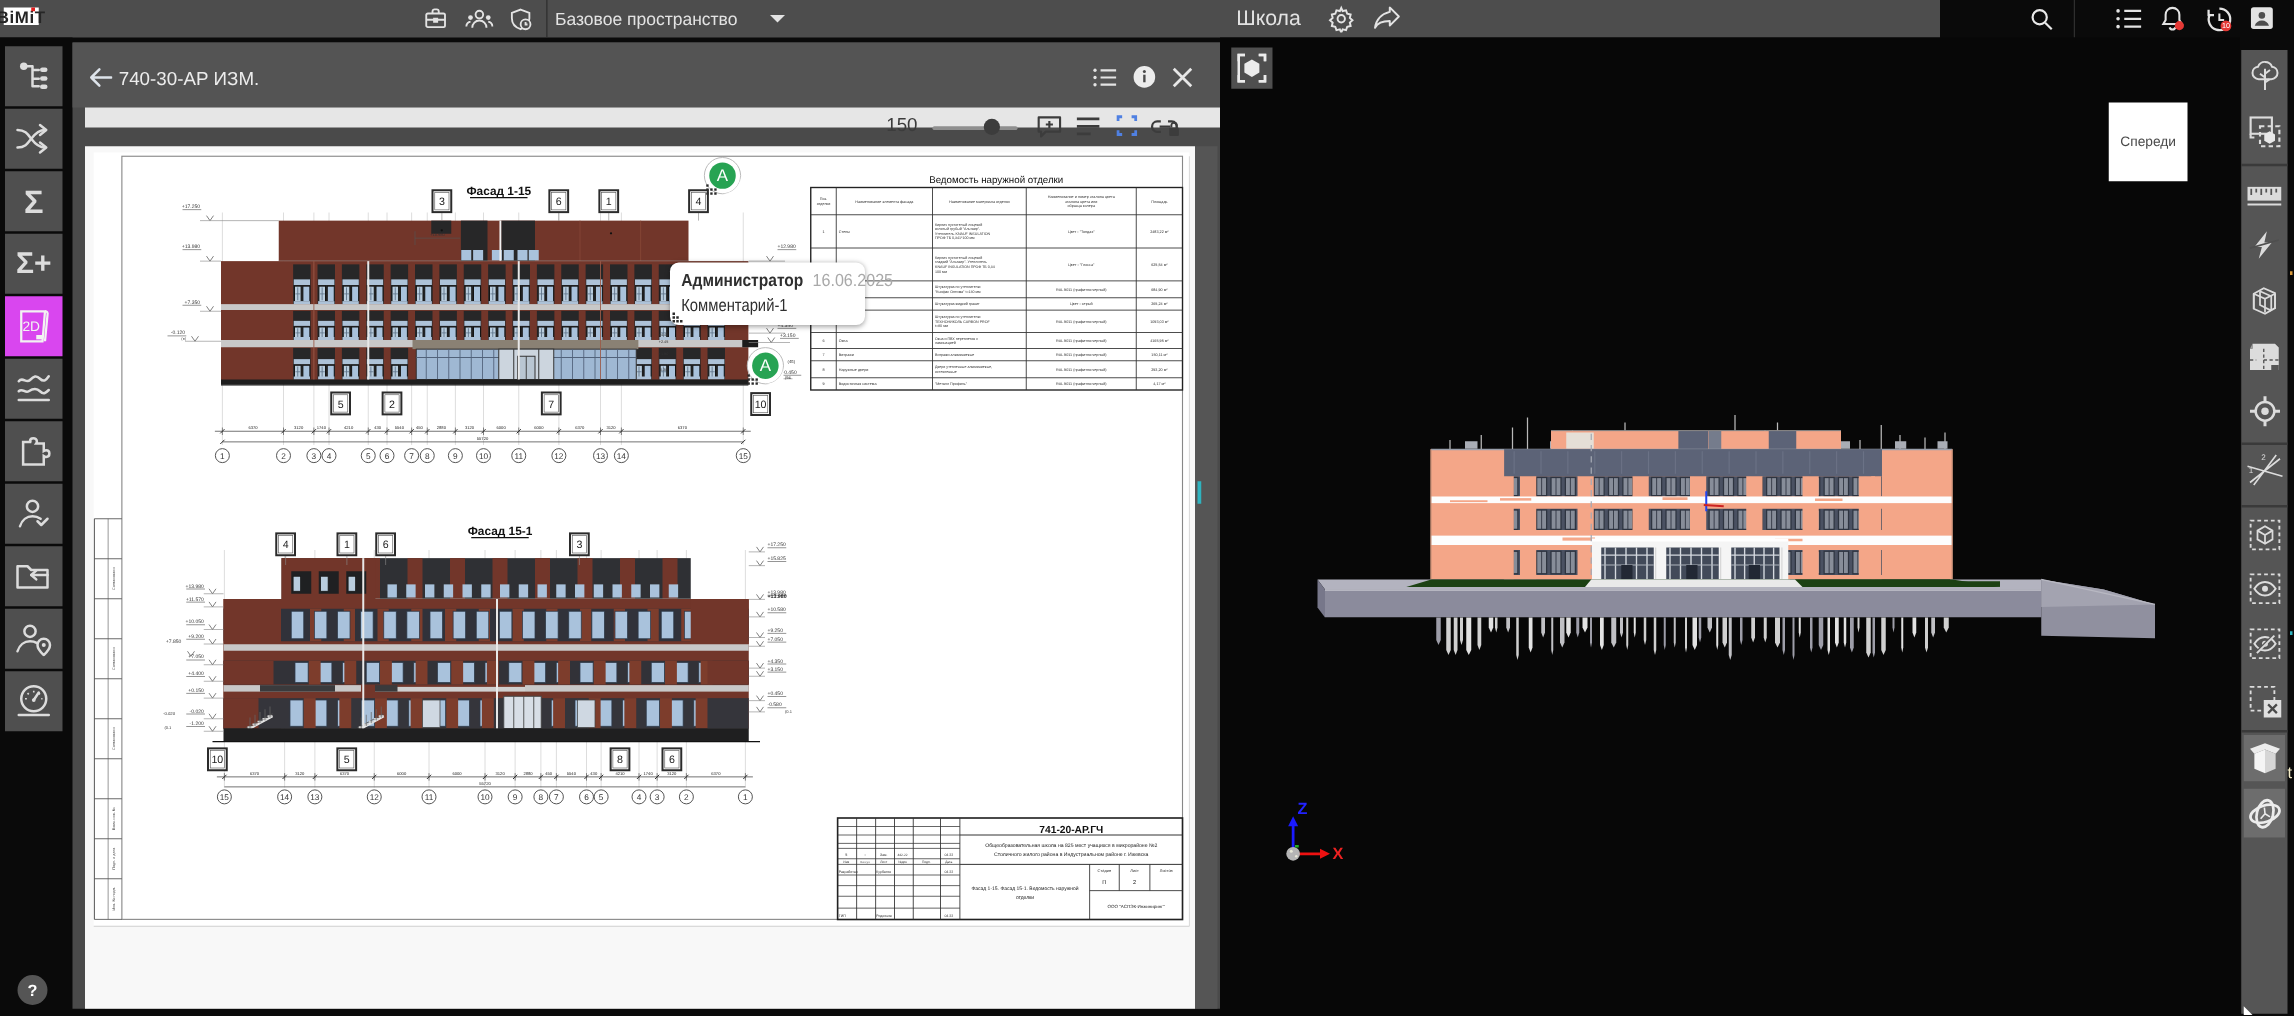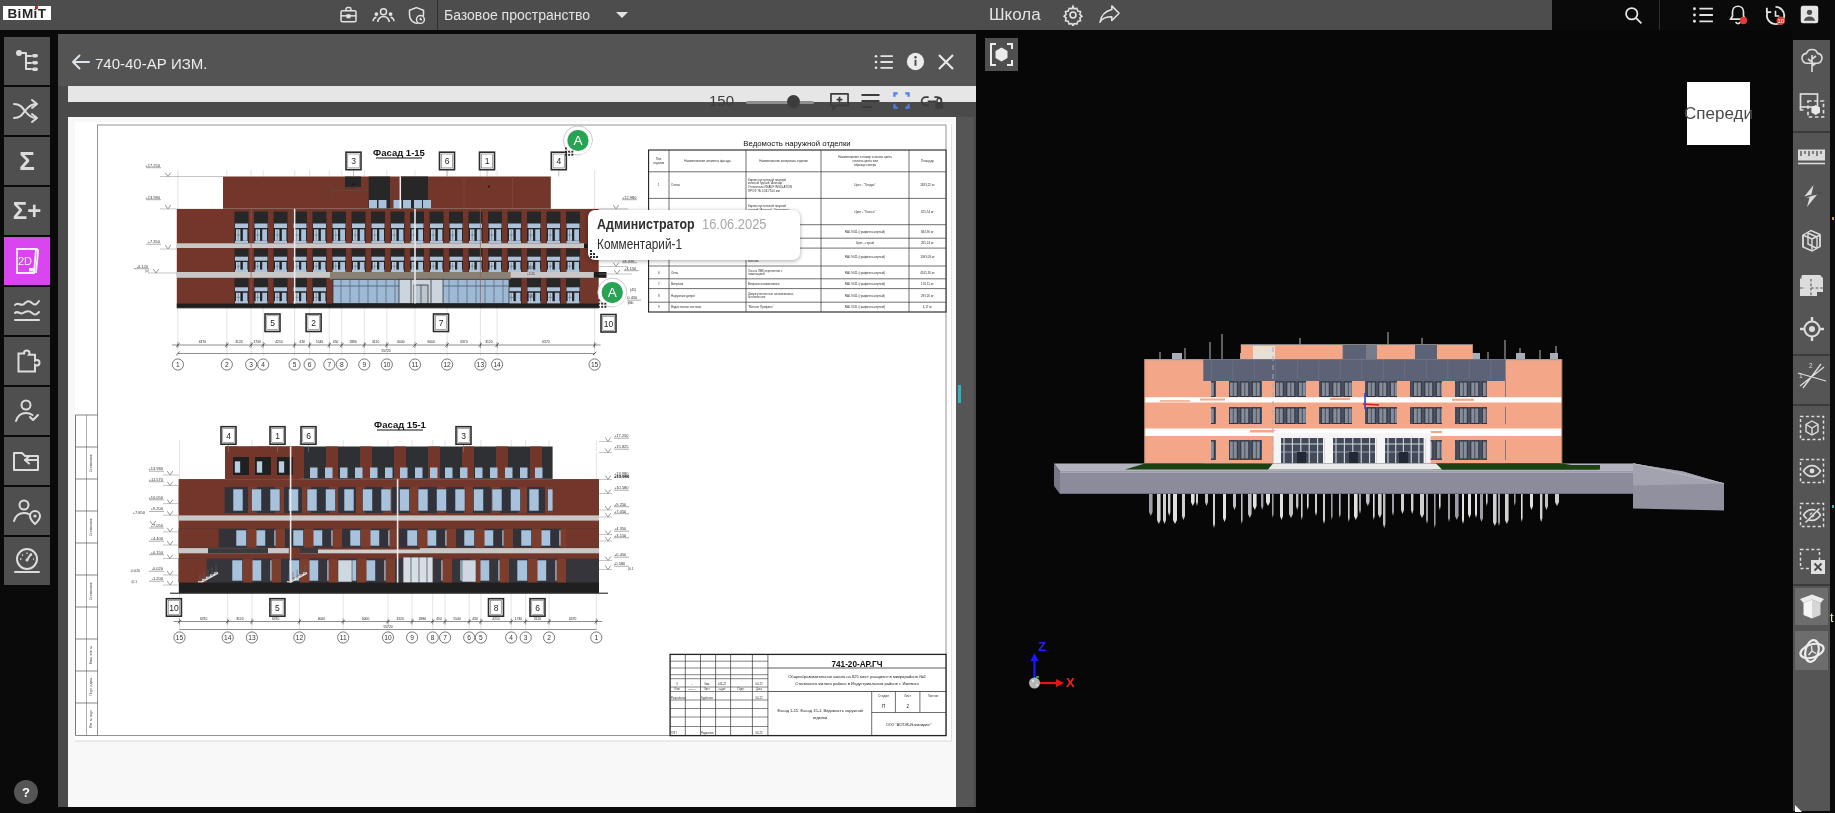--- a/index.html
+++ b/index.html
@@ -1,35 +1,35 @@
 <!DOCTYPE html>
 <html><head><meta charset="utf-8">
 <style>
 *{margin:0;padding:0;box-sizing:border-box}
 html,body{width:1835px;height:813px;background:#0a0a0a;font-family:"Liberation Sans",sans-serif;overflow:hidden}
 #topbar{position:absolute;left:0;top:0;width:1552px;height:30px;background:#4d4d4d}
-#logo{position:absolute;left:3px;top:6px;z-index:20;width:48px;height:14px;background:#fff;display:flex;align-items:center;justify-content:center;font-weight:bold;font-size:13.5px;color:#262626;letter-spacing:0.5px}
+#logo{position:absolute;left:3px;top:6px;z-index:20;width:28px;height:14px;background:#fff;display:flex;align-items:center;justify-content:center;font-weight:bold;font-size:13.5px;color:#262626;letter-spacing:0.5px}
 .tbtxt{position:absolute;color:#e3e3e3;font-size:14px}
 .icon{position:absolute}
 #leftbar{position:absolute;left:0;top:30px;width:58px;height:783px;background:#0a0a0a}
 .lbtn{position:absolute;left:4px;width:46px;height:48px;background:#4f4f4f;display:flex;align-items:center;justify-content:center}
 .lbtn.sel{background:#d946ef}
 #panel2d{position:absolute;left:58px;top:34px;width:918px;height:773px;background:#4a4a4a}
 #p2dhead{position:absolute;left:0;top:0;width:918px;height:52px;background:#545454;color:#ececec}
 #p2dtool{position:absolute;left:10px;top:52px;width:908px;height:16px;background:#e6e6e6}
 #p2dcontent{position:absolute;left:10px;top:83px;width:888px;height:690px;background:#f8f8f8;overflow:hidden}
 #p2dscroll{position:absolute;left:898px;top:83px;width:18px;height:690px;background:#555}
 #p2dthumb{position:absolute;left:2px;top:268px;width:3px;height:18px;background:#2fb3bf}
 #panel3d{position:absolute;left:976px;top:30px;width:816px;height:783px;background:#070707}
 #rightbar{position:absolute;left:1793px;top:40px;width:37px;height:771px;background:#555}
 .sep{position:absolute;left:0;width:37px;height:2px;background:#3a3a3a}
-#vcube{position:absolute;left:1687px;top:82px;width:63px;height:63px;background:#fff;display:flex;align-items:center;justify-content:center;font-size:17px;color:#4a4a4a}
+#vcube{position:absolute;left:1687px;top:82px;width:63px;height:63px;background:#fff;display:flex;align-items:center;justify-content:center;font-size:11px;color:#4a4a4a}
 #focusbtn{position:absolute;left:985px;top:38px;width:33px;height:33px;background:#4f4f4f;display:flex;align-items:center;justify-content:center}
 #helpbtn{position:absolute;left:14px;top:780px;width:24px;height:24px;border-radius:50%;background:#555;color:#fff;display:flex;align-items:center;justify-content:center;font-size:13px;font-weight:bold}
-#popup{position:absolute;left:588px;top:210px;width:212px;height:50px;background:#fff;border-radius:7px;box-shadow:0 1px 4px rgba(0,0,0,.35);z-index:30}
+#popup{position:absolute;left:536px;top:210px;width:156px;height:50px;background:#fff;border-radius:7px;box-shadow:0 1px 4px rgba(0,0,0,.35);z-index:30}
 svg{display:block}
 </style></head>
 <body>
 <div id="topbar">
   <svg class="icon" style="left:338px;top:5px" width="21" height="20" viewBox="0 0 24 24" fill="none" stroke="#e3e3e3" stroke-width="1.8">
       <rect x="3" y="7" width="18" height="13" rx="1.5"></rect>
       <path d="M9 7V5a2 2 0 012-2h2a2 2 0 012 2v2"></path>
       <path d="M3 13h18"></path>
       <path d="M10.5 12v3h3v-3z" fill="#e3e3e3"></path>
     </svg>
@@ -161,21 +161,21 @@
         <path d="M8 13h1.5M15 6.5V8M21 13h1M10 8.5l1 1M20 8.5l-1 1" stroke-width="1.3"></path>
         <path d="M3 26h24" stroke-linecap="round"></path>
       </svg>
     </div>
 </div>
 <div id="panel2d">
   <div id="p2dhead">
     <svg class="icon" style="left:13px;top:20px" width="19" height="16" viewBox="0 0 19 16" fill="none" stroke="#dde3ea" stroke-width="2">
         <path d="M18 8H2M8.5 1.5L2 8l6.5 6.5" stroke-linecap="round" stroke-linejoin="round"></path>
       </svg>
-    <span style="position:absolute;left:37px;top:21px;font-size:15px;color:#ececec">740-40-АР ИЗМ.</span>
+    <span style="position:absolute;left:37px;top:21px;font-size:15px;color:#ececec">740-30-АР ИЗМ.</span>
     <svg class="icon" style="left:816px;top:20px" width="20" height="16" viewBox="0 0 22 18" fill="none" stroke="#e3e3e3" stroke-width="2">
         <circle cx="2" cy="2.5" r="1.5" fill="#e3e3e3" stroke="none"></circle>
         <circle cx="2" cy="9" r="1.5" fill="#e3e3e3" stroke="none"></circle>
         <circle cx="2" cy="15.5" r="1.5" fill="#e3e3e3" stroke="none"></circle>
         <path d="M7 2.5h14M7 9h14M7 15.5h14"></path>
       </svg>
     <svg class="icon" style="left:848px;top:18px" width="19" height="19" viewBox="0 0 22 22">
         <circle cx="11" cy="11" r="10" fill="#ececec"></circle>
         <rect x="9.9" y="9" width="2.2" height="7" fill="#4a4a4a"></rect>
         <circle cx="11" cy="6" r="1.4" fill="#4a4a4a"></circle>

